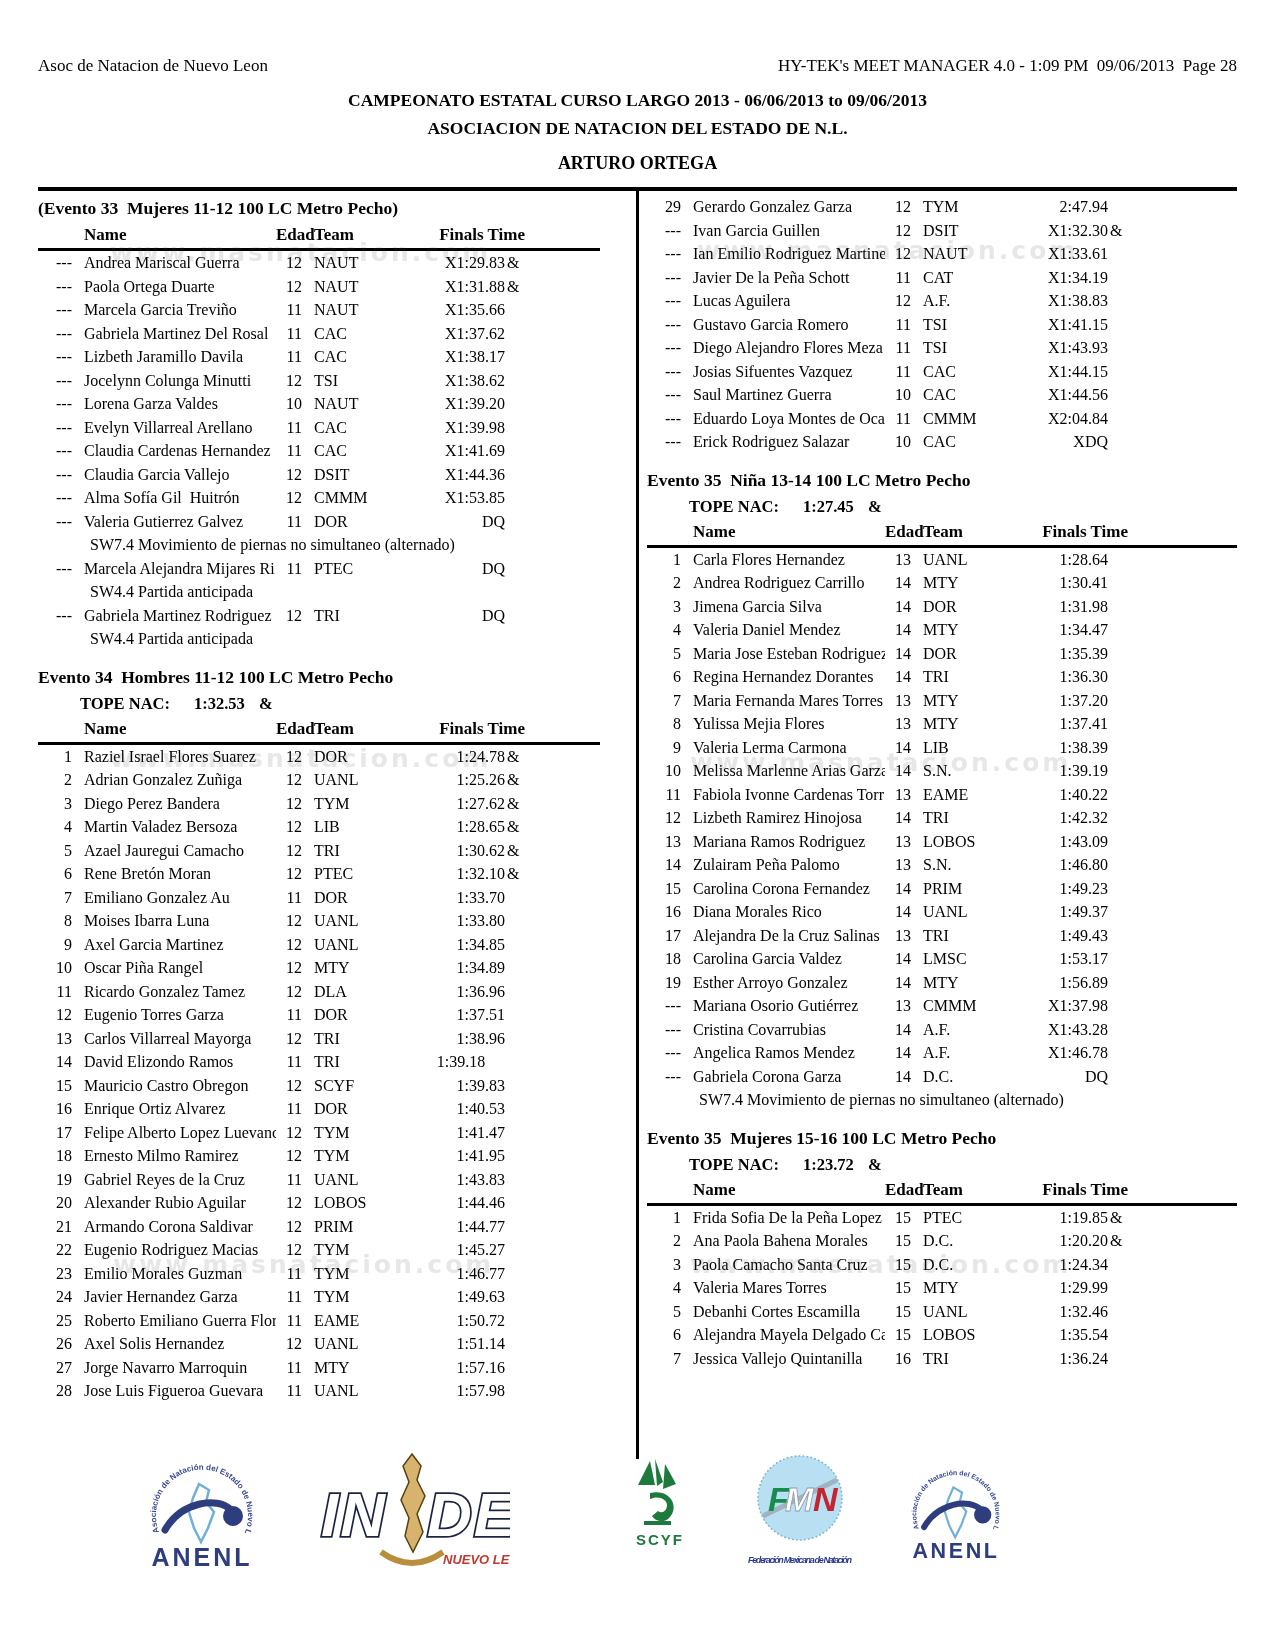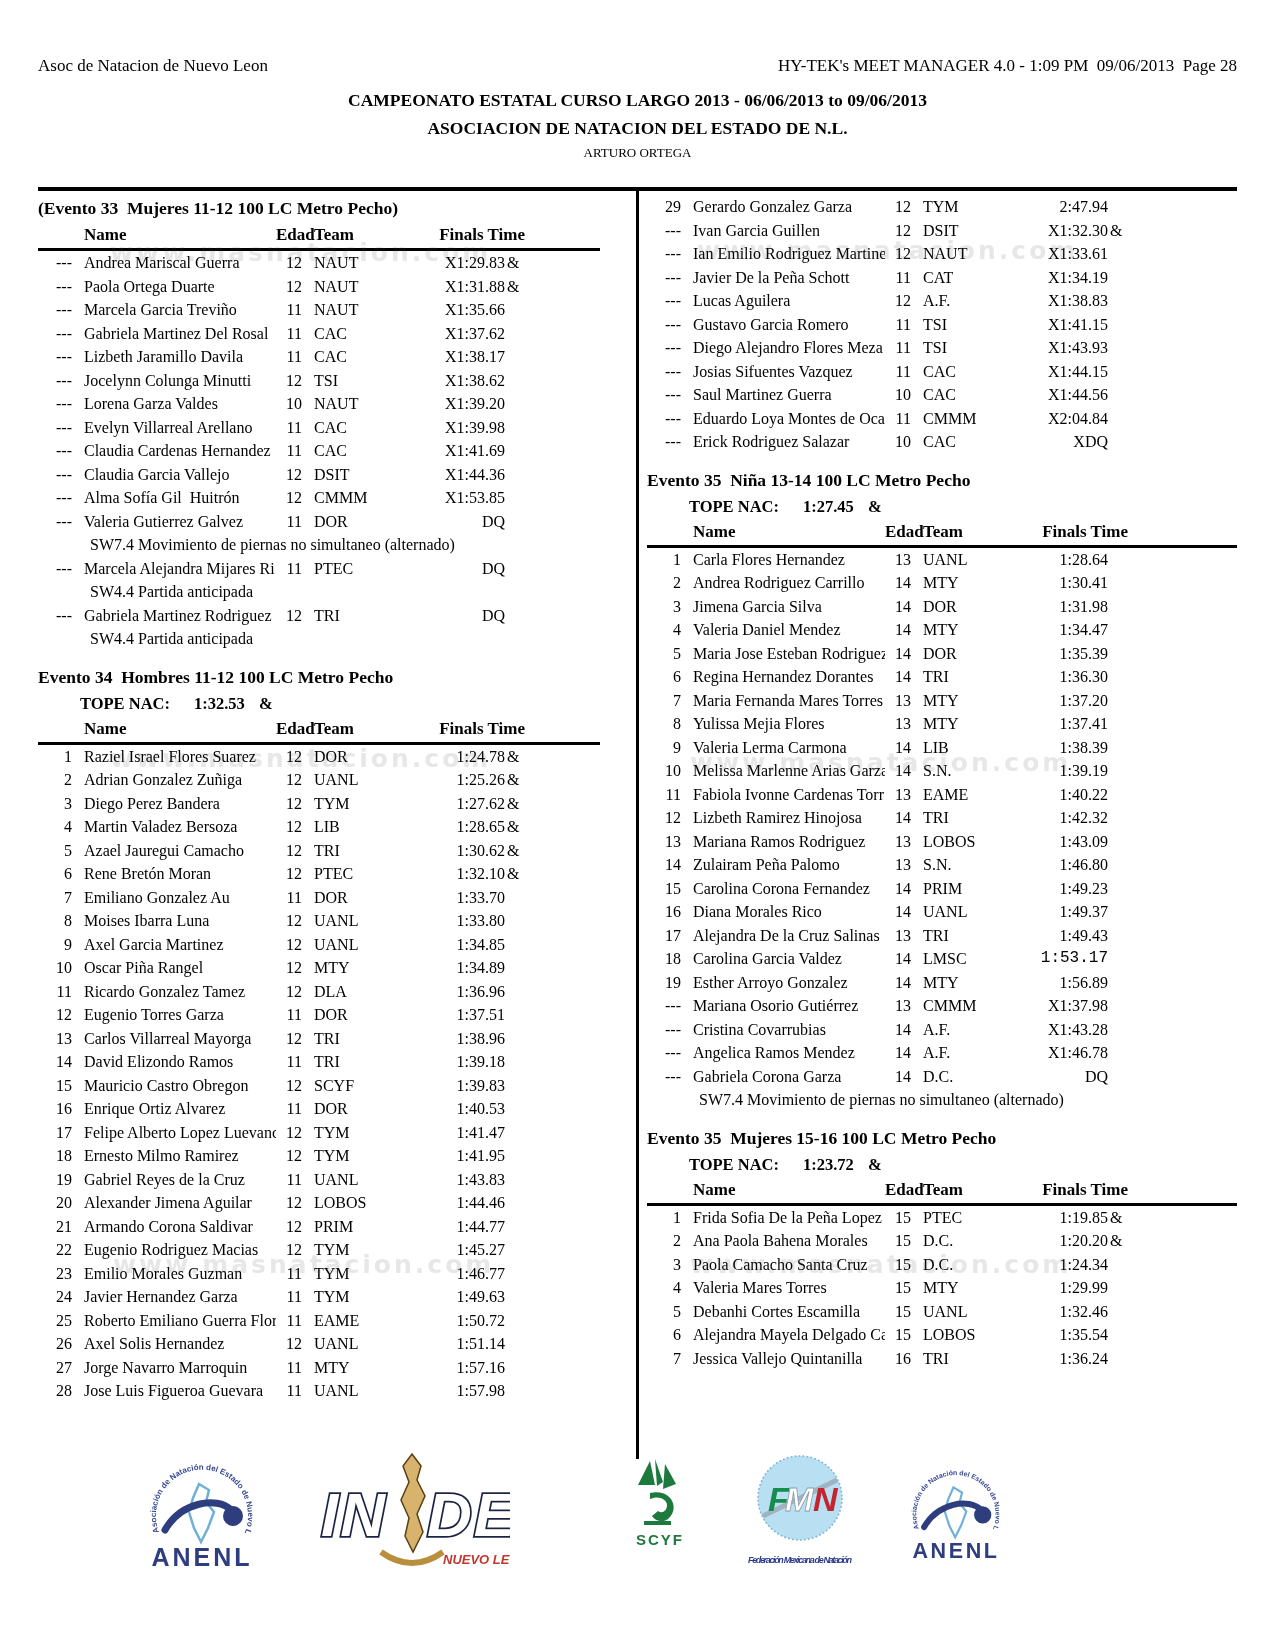--- a/index.html
+++ b/index.html
@@ -5,21 +5,21 @@
   html,body{margin:0;padding:0;background:#fff;}
   .page{position:relative;width:1275px;height:1650px;background:#fff;color:#000;
         font-family:"Liberation Serif",serif;overflow:hidden;}
 
   
   .report-header{position:absolute;left:38px;right:38px;top:56px;display:flex;
                  justify-content:space-between;font-size:17px;line-height:20px;}
   .hdr-manager{white-space:pre;}
   .hdr-title{position:absolute;left:0;right:0;top:90px;text-align:center;font-weight:bold;font-size:17.5px;}
   .hdr-subtitle{position:absolute;left:0;right:0;top:118px;text-align:center;font-weight:bold;font-size:17.5px;}
-  .hdr-venue{position:absolute;left:0;right:0;top:145px;text-align:center;font-weight:normal;font-size:13px;}
+  .hdr-venue{position:absolute;left:0;right:0;top:153px;text-align:center;font-weight:bold;font-size:18px;}
   .hdr-results{position:absolute;left:0;right:0;top:168px;text-align:center;font-weight:bold;font-size:16px;}
   .top-rule{position:absolute;left:38px;width:1199px;top:187px;height:4px;background:#000;}
   .col-divider{position:absolute;left:636px;top:187px;width:3px;height:1272px;background:#000;}
 
   
   .col{position:absolute;top:195px;}
   #col-left{left:38px;width:562px;}
   #col-right{left:647px;width:590px;}
 
   section.event{display:block;}
@@ -318,21 +318,21 @@
           <span class="c-age" style="grid-area: 1 / 4;">12</span>
           <span class="c-team" style="grid-area: 1 / 6;">TRI</span>
           <span class="c-time" style="grid-area: 1 / 8;">1:38.96</span>
           <span class="c-amp" style="grid-area: 1 / 9;"></span>
         </div>
         <div class="trow">
           <span class="c-place" style="grid-area: 1 / 1;">14</span>
           <span class="c-name" style="grid-area: 1 / 3;">David Elizondo Ramos</span>
           <span class="c-age" style="grid-area: 1 / 4;">11</span>
           <span class="c-team" style="grid-area: 1 / 6;">TRI</span>
-          <span class="c-time" style="grid-area: 1 / 8;">1:39.18</span>
+          <span class="c-time" style="grid-area: 1 / 8; text-align: center;">1:39.18</span>
           <span class="c-amp" style="grid-area: 1 / 9;"></span>
         </div>
         <div class="trow">
           <span class="c-place" style="grid-area: 1 / 1;">15</span>
           <span class="c-name" style="grid-area: 1 / 3;">Mauricio Castro Obregon</span>
           <span class="c-age" style="grid-area: 1 / 4;">12</span>
           <span class="c-team" style="grid-area: 1 / 6;">SCYF</span>
           <span class="c-time" style="grid-area: 1 / 8;">1:39.83</span>
           <span class="c-amp" style="grid-area: 1 / 9;"></span>
         </div>
@@ -363,21 +363,21 @@
         <div class="trow">
           <span class="c-place" style="grid-area: 1 / 1;">19</span>
           <span class="c-name" style="grid-area: 1 / 3;">Gabriel Reyes de la Cruz</span>
           <span class="c-age" style="grid-area: 1 / 4;">11</span>
           <span class="c-team" style="grid-area: 1 / 6;">UANL</span>
           <span class="c-time" style="grid-area: 1 / 8;">1:43.83</span>
           <span class="c-amp" style="grid-area: 1 / 9;"></span>
         </div>
         <div class="trow">
           <span class="c-place" style="grid-area: 1 / 1;">20</span>
-          <span class="c-name" style="grid-area: 1 / 3;">Alexander Jimena Aguilar</span>
+          <span class="c-name" style="grid-area: 1 / 3;">Alexander Rubio Aguilar</span>
           <span class="c-age" style="grid-area: 1 / 4;">12</span>
           <span class="c-team" style="grid-area: 1 / 6;">LOBOS</span>
           <span class="c-time" style="grid-area: 1 / 8;">1:44.46</span>
           <span class="c-amp" style="grid-area: 1 / 9;"></span>
         </div>
         <div class="trow">
           <span class="c-place" style="grid-area: 1 / 1;">21</span>
           <span class="c-name" style="grid-area: 1 / 3;">Armando Corona Saldivar</span>
           <span class="c-age" style="grid-area: 1 / 4;">12</span>
           <span class="c-team" style="grid-area: 1 / 6;">PRIM</span>
@@ -676,21 +676,21 @@
           <span class="c-age" style="grid-area: 1 / 4;">13</span>
           <span class="c-team" style="grid-area: 1 / 6;">TRI</span>
           <span class="c-time" style="grid-area: 1 / 8;">1:49.43</span>
           <span class="c-amp" style="grid-area: 1 / 9;"></span>
         </div>
         <div class="trow">
           <span class="c-place" style="grid-area: 1 / 1;">18</span>
           <span class="c-name" style="grid-area: 1 / 3;">Carolina Garcia Valdez</span>
           <span class="c-age" style="grid-area: 1 / 4;">14</span>
           <span class="c-team" style="grid-area: 1 / 6;">LMSC</span>
-          <span class="c-time" style="grid-area: 1 / 8; font-family: Liberation Mono, monospace;">1:53.17</span>
+          <span class="c-time" style="grid-area: 1 / 8;">1:53.17</span>
           <span class="c-amp" style="grid-area: 1 / 9;"></span>
         </div>
         <div class="trow">
           <span class="c-place" style="grid-area: 1 / 1;">19</span>
           <span class="c-name" style="grid-area: 1 / 3;">Esther Arroyo Gonzalez</span>
           <span class="c-age" style="grid-area: 1 / 4;">14</span>
           <span class="c-team" style="grid-area: 1 / 6;">MTY</span>
           <span class="c-time" style="grid-area: 1 / 8;">1:56.89</span>
           <span class="c-amp" style="grid-area: 1 / 9;"></span>
         </div>

